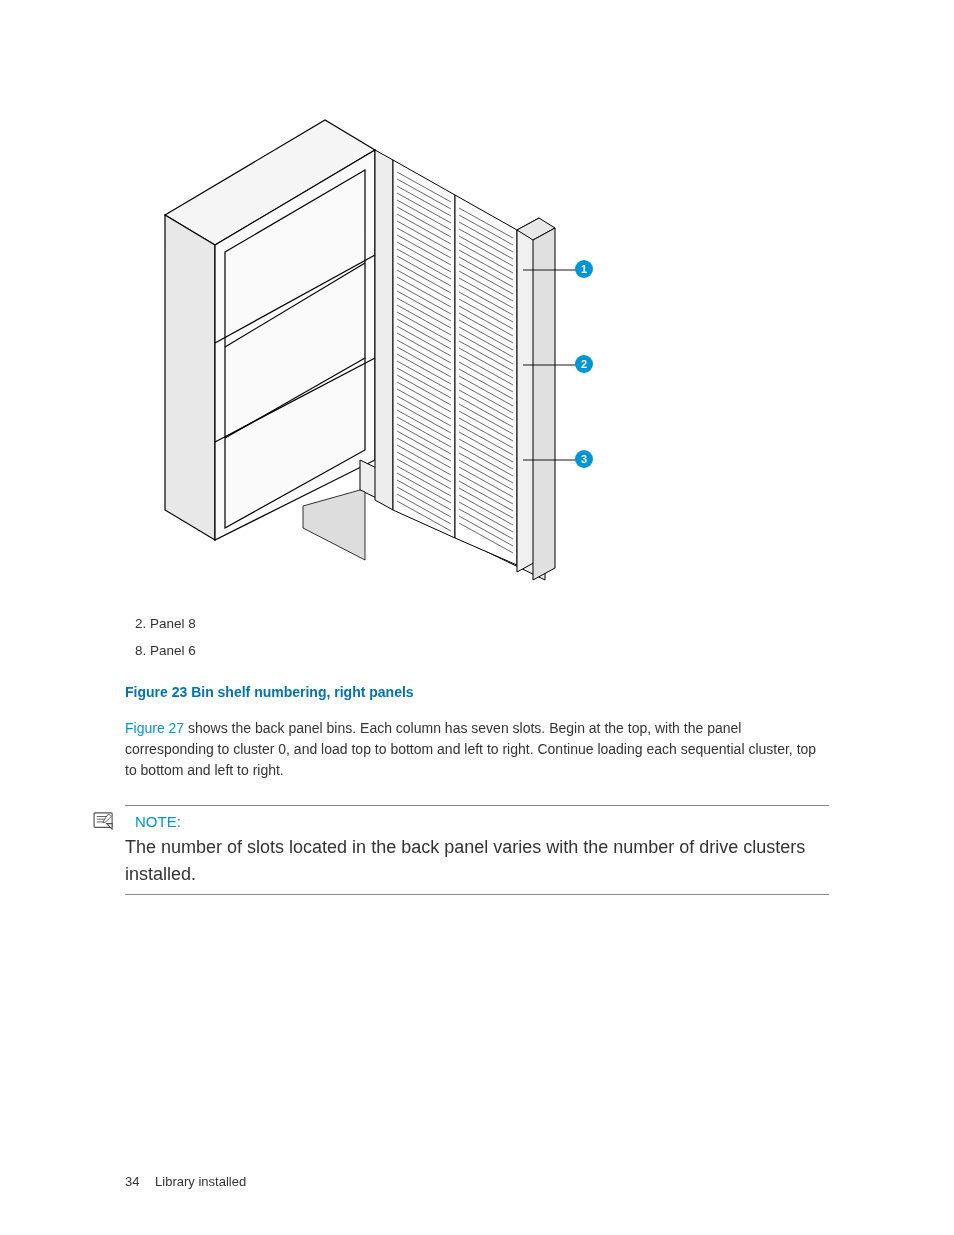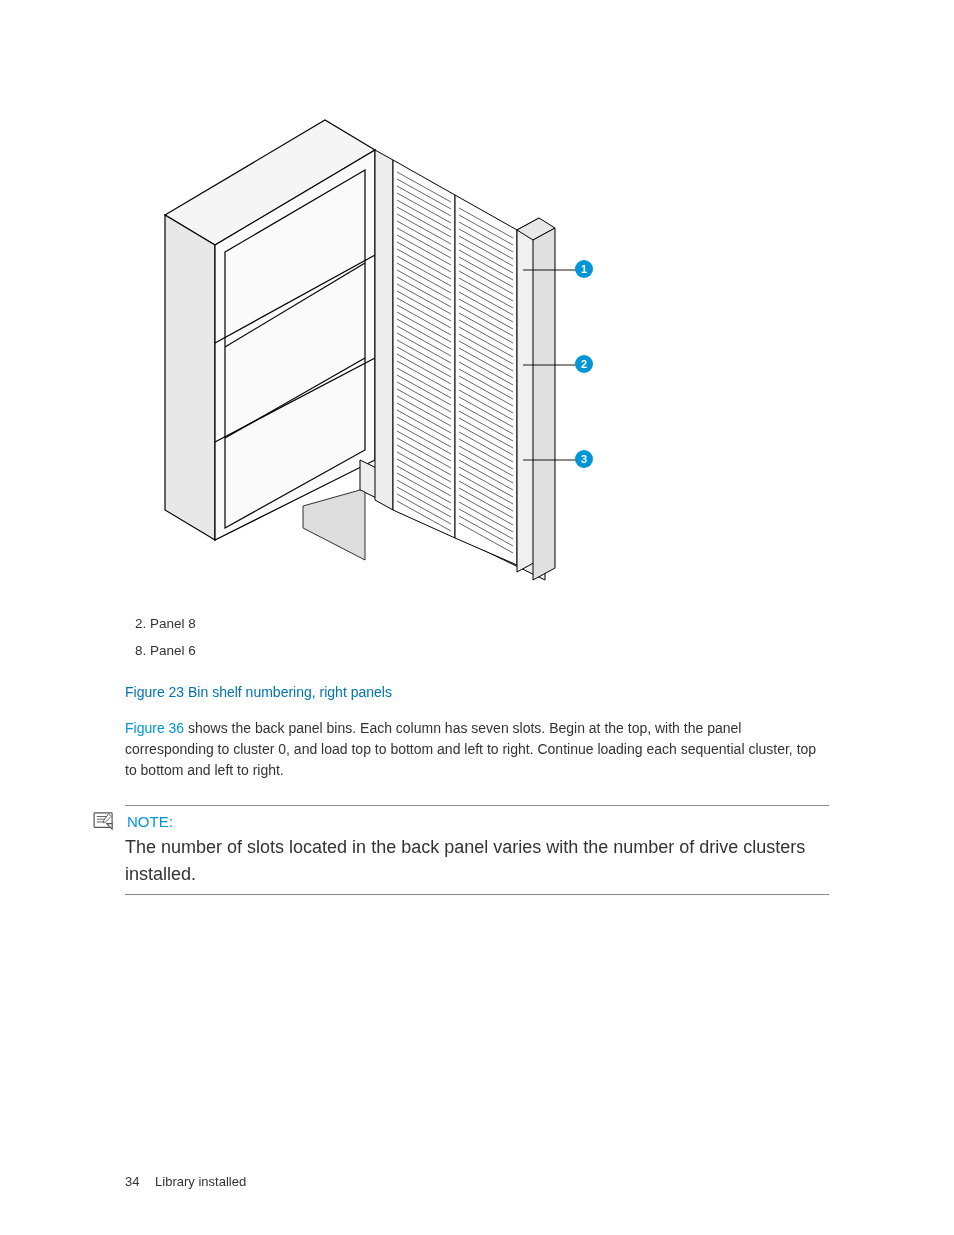--- a/index.html
+++ b/index.html
@@ -43,21 +43,21 @@
     text-align: center;
     line-height: 18px;
   }
   .legend {
     margin: 8px 0 20px 10px;
     line-height: 2;
     font-size: 13.5px;
   }
   .figure-caption {
     color: #0073b1;
-    font-weight: normal;
+    font-weight: bold;
     margin: 14px 0 18px 0;
     font-size: 14px;
   }
   .body-text {
     line-height: 1.5;
     margin: 0 0 24px 0;
     font-size: 14px;
   }
   .xref {
     color: #0096d6;
@@ -66,21 +66,21 @@
     margin: 8px 0 0 -32px;
   }
   .note-rule {
     border: none;
     border-top: 1px solid #888;
     margin: 0 0 6px 32px;
   }
   .note-header {
     display: flex;
     align-items: center;
-    gap: 12px;
+    gap: 20px;
     margin-bottom: 4px;
   }
   .note-icon {
     width: 22px;
     height: 18px;
     flex-shrink: 0;
   }
   .note-label {
     color: #0096d6;
     font-size: 15px;
@@ -257,21 +257,21 @@
   </div>
 
   <div class="legend">
     <div>2. Panel 8</div>
     <div>8. Panel 6</div>
   </div>
 
   <div class="figure-caption">Figure 23 Bin shelf numbering, right panels</div>
 
   <p class="body-text">
-    <span class="xref">Figure 36</span><span> shows the back panel bins. Each column has seven slots. Begin at the top, with the panel corresponding to cluster 0, and load top to bottom and left to right. Continue loading each sequential cluster, top to bottom and left to right.</span>
+    <span class="xref">Figure 27</span><span> shows the back panel bins. Each column has seven slots. Begin at the top, with the panel corresponding to cluster 0, and load top to bottom and left to right. Continue loading each sequential cluster, top to bottom and left to right.</span>
   </p>
 
   <div class="note-block">
     <hr class="note-rule">
     <div class="note-header">
       <svg class="note-icon" viewBox="0 0 24 20">
         <rect x="1" y="1" width="20" height="16" rx="1" fill="none" stroke="#555" stroke-width="1.3"></rect>
         <path d="M15 13 L21 19 L21 13 Z" fill="#fff" stroke="#555" stroke-width="1.3"></path>
         <line x1="4" y1="5" x2="17" y2="5" stroke="#555" stroke-width="1"></line>
         <line x1="4" y1="8" x2="17" y2="8" stroke="#555" stroke-width="1"></line>

